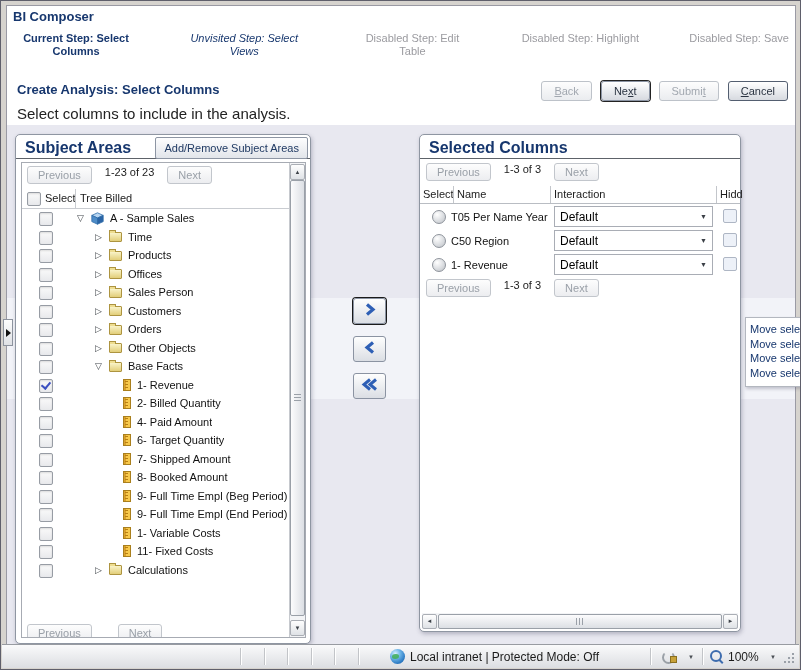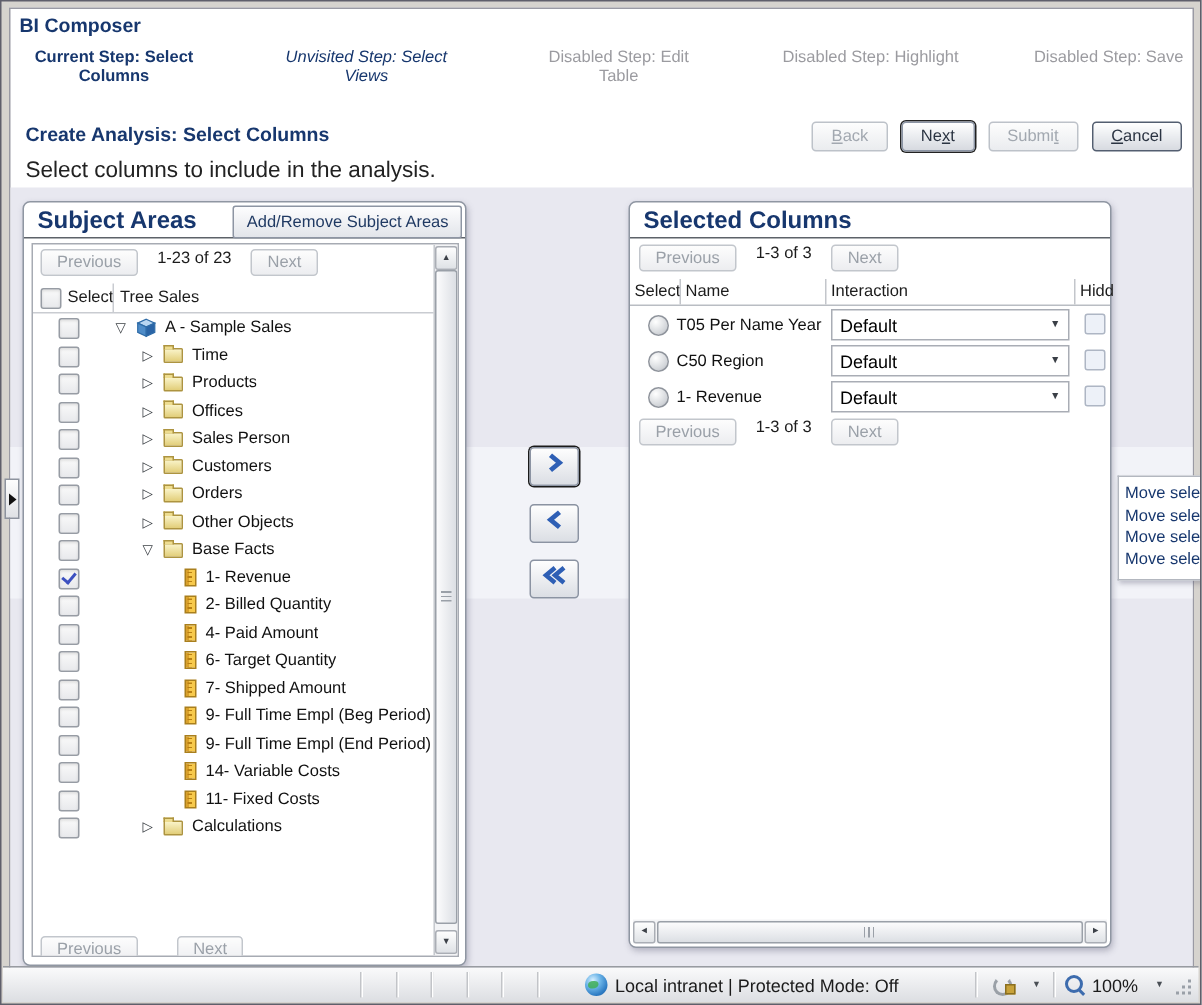--- a/index.html
+++ b/index.html
@@ -156,21 +156,21 @@
     <div class="list-box">
       <div class="list-pg-top pg">
         <span class="pgbtn">Previous</span>
         <span class="range">1-23 of 23</span>
         <span class="pgbtn">Next</span>
       </div>
       <div class="lcols">
         <span class="chk"></span>
         <span class="lab-select">Select</span>
         <span class="vline"></span>
-        <span class="lab-tree">Tree Sales</span>
+        <span class="lab-tree">Tree Billed</span>
       </div>
       <div id="subject-areas-tree">
           <div class="tree-row lvl0">
             <span class="chk"></span>
             <span class="expander">▽</span>
             <span class="ticon cube"><svg width="13" height="13" viewBox="0 0 13 13">
                 <polygon points="6.5,0.8 12.2,3.4 6.5,6 0.8,3.4" fill="#b8d6f2" stroke="#2f6ca8" stroke-width="0.8"></polygon>
                 <polygon points="0.8,3.4 6.5,6 6.5,12.2 0.8,9.6" fill="#4e8cc8" stroke="#2f6ca8" stroke-width="0.8"></polygon>
                 <polygon points="12.2,3.4 6.5,6 6.5,12.2 12.2,9.6" fill="#2a64a6" stroke="#2f6ca8" stroke-width="0.8"></polygon>
               </svg></span>
@@ -245,31 +245,36 @@
             <span class="tree-label">6- Target Quantity</span>
           </div>
           <div class="tree-row lvl2">
             <span class="chk"></span>
             <span class="ticon column"></span>
             <span class="tree-label">7- Shipped Amount</span>
           </div>
           <div class="tree-row lvl2">
             <span class="chk"></span>
             <span class="ticon column"></span>
+            <span class="tree-label">8- Booked Amount</span>
+          </div>
+          <div class="tree-row lvl2">
+            <span class="chk"></span>
+            <span class="ticon column"></span>
             <span class="tree-label">9- Full Time Empl (Beg Period)</span>
           </div>
           <div class="tree-row lvl2">
             <span class="chk"></span>
             <span class="ticon column"></span>
             <span class="tree-label">9- Full Time Empl (End Period)</span>
           </div>
           <div class="tree-row lvl2">
             <span class="chk"></span>
             <span class="ticon column"></span>
-            <span class="tree-label">14- Variable Costs</span>
+            <span class="tree-label">1- Variable Costs</span>
           </div>
           <div class="tree-row lvl2">
             <span class="chk"></span>
             <span class="ticon column"></span>
             <span class="tree-label">11- Fixed Costs</span>
           </div>
           <div class="tree-row lvl1">
             <span class="chk"></span>
             <span class="expander">▷</span>
             <span class="ticon folder"></span>

